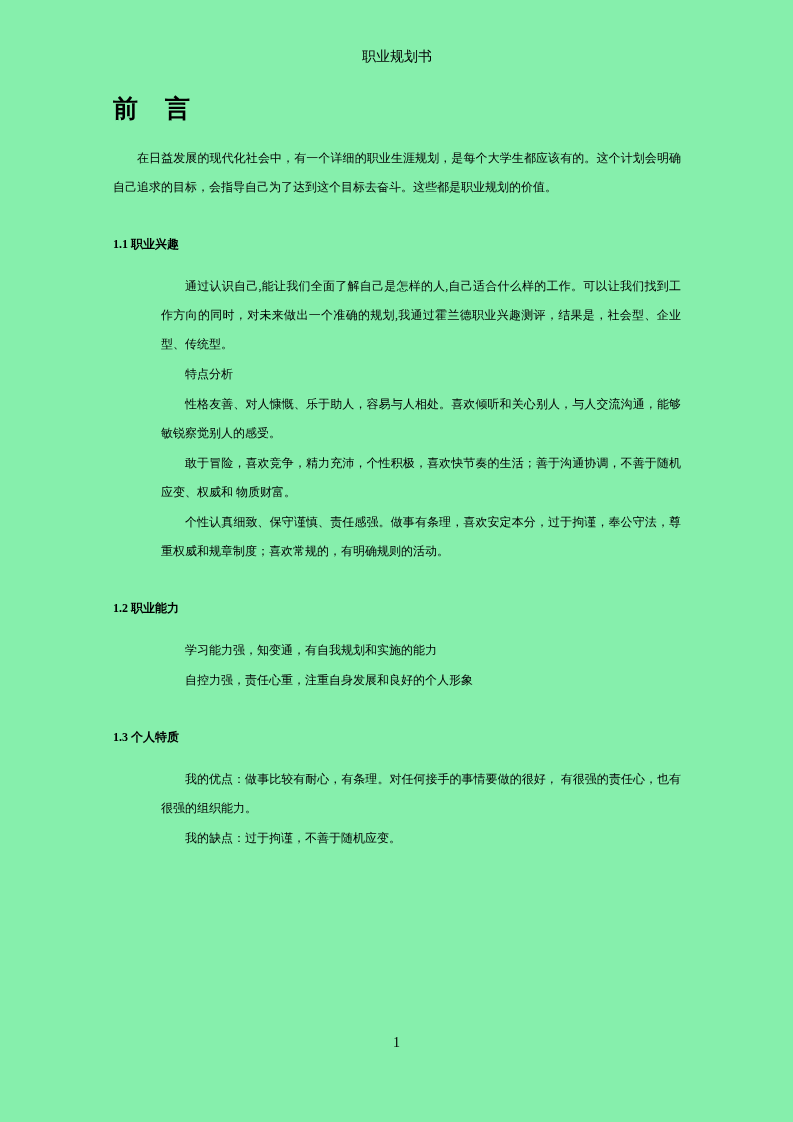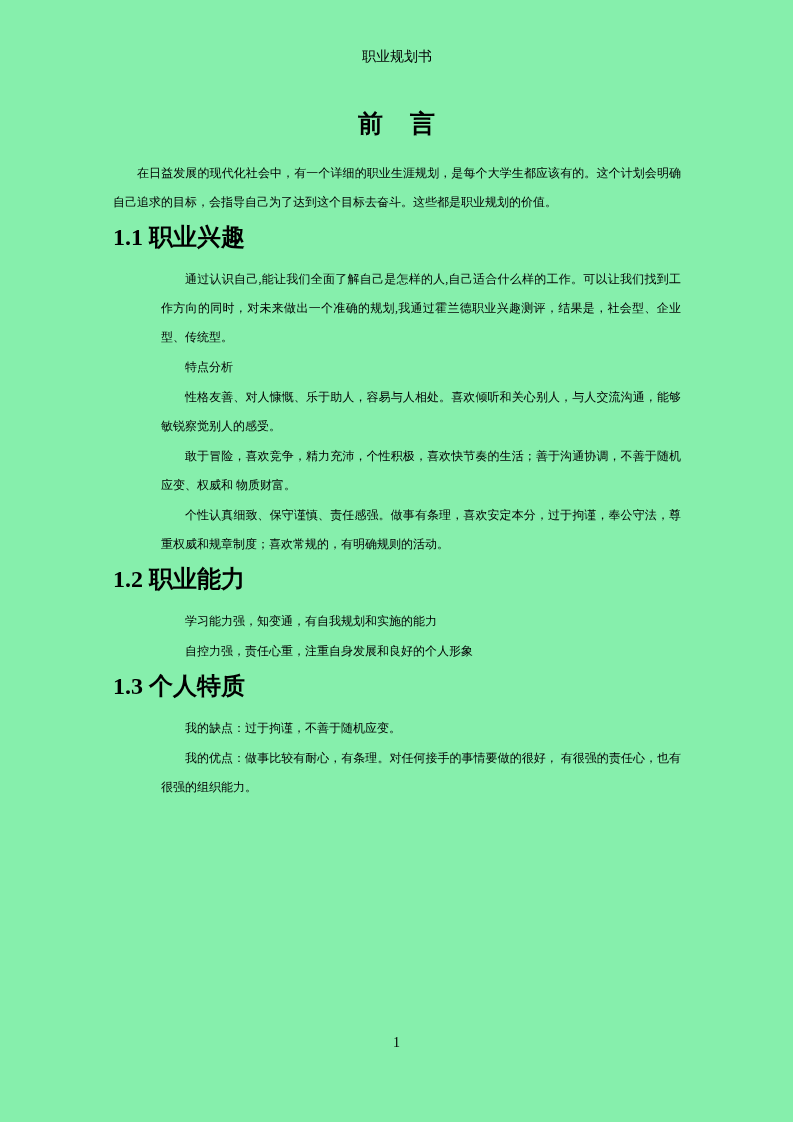--- a/index.html
+++ b/index.html
@@ -26,22 +26,22 @@
     text-align: center;
     font-size: 14px;
     line-height: 18px;
     font-weight: normal;
   }
   .doc-title {
     font-family: "Liberation Sans", "DejaVu Sans", sans-serif;
     font-weight: bold;
     font-size: 25px;
     line-height: 33px;
-    text-align: center;
-    margin-top: 41px;
+    text-align: left;
+    margin-top: 26px;
     letter-spacing: 1px;
   }
   .para {
     font-size: 12px;
     line-height: 29px;
     text-align: justify;
     text-indent: 2em;
     margin: 0;
   }
   .preface {
@@ -50,23 +50,23 @@
   .h1 {
     font-family: "Liberation Sans", "DejaVu Sans", sans-serif;
     font-weight: bold;
     font-size: 22px;
     line-height: 30px;
     margin-top: 52px;
   }
   .h2 {
     font-family: "Liberation Serif", "DejaVu Serif", serif;
     font-weight: bold;
-    font-size: 24px;
+    font-size: 12px;
     line-height: 24px;
-    margin-top: 8px;
+    margin-top: 30px;
   }
   .block {
     margin-top: 16px;
     margin-left: 48px;
   }
   .block .para {
     margin-bottom: 1px;
   }
   .page-number {
     position: absolute;
@@ -103,19 +103,19 @@
   <div class="h2">1.2 职业能力</div>
 
   <div class="block">
     <p class="para">学习能力强，知变通，有自我规划和实施的能力</p>
     <p class="para">自控力强，责任心重，注重自身发展和良好的个人形象</p>
   </div>
 
   <div class="h2">1.3 个人特质</div>
 
   <div class="block">
+    <p class="para">我的优点：做事比较有耐心，有条理。对任何接手的事情要做的很好， 有很强的责任心，也有很强的组织能力。</p>
     <p class="para">我的缺点：过于拘谨，不善于随机应变。</p>
-    <p class="para">我的优点：做事比较有耐心，有条理。对任何接手的事情要做的很好， 有很强的责任心，也有很强的组织能力。</p>
   </div>
 
 </div>
 
 <div class="page-number">1</div>
 
 </body></html>

